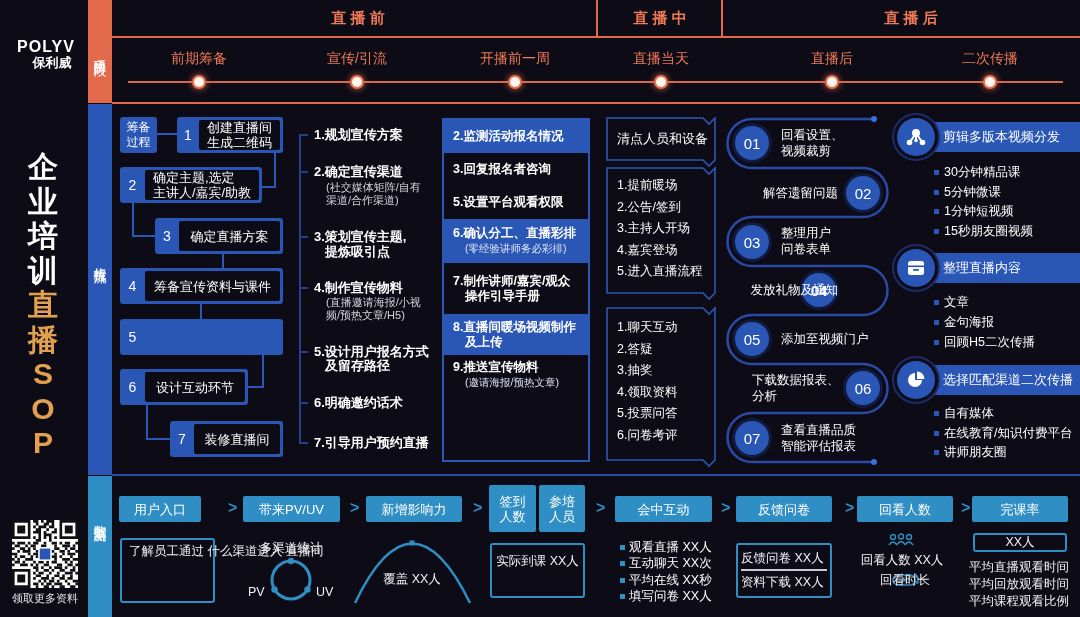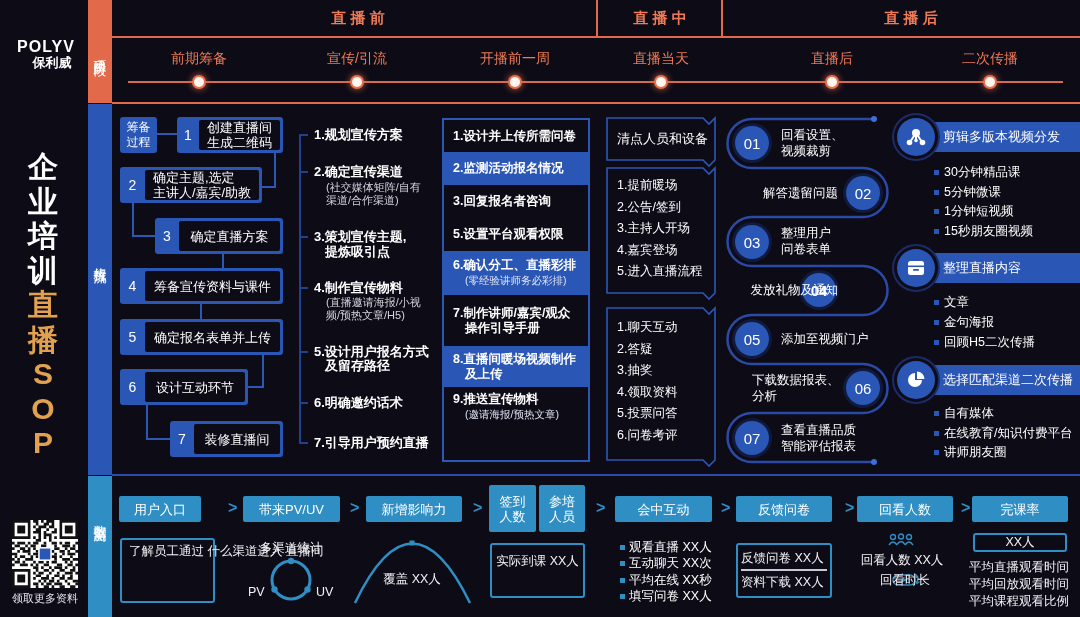--- a/index.html
+++ b/index.html
@@ -210,23 +210,20 @@
       </div>
   </div>
   <div class="step" style="left:120px;top:268px;width:163px;">
     <div class="num" style="width:25px">4</div>
     <div class="txt">
         <span>筹备宣传资料与课件</span>
       </div>
   </div>
   <div class="step" style="left:120px;top:319px;width:163px;">
     <div class="num" style="width:25px">5</div>
-    <div class="txt">
-        <span>确定报名表单并上传</span>
-      </div>
   </div>
   <div class="step" style="left:120px;top:369px;width:128px;">
     <div class="num" style="width:25px">6</div>
     <div class="txt">
         <span>设计互动环节</span>
       </div>
   </div>
   <div class="step" style="left:170px;top:421px;width:113px;">
     <div class="num">7</div>
     <div class="txt">
@@ -242,23 +239,20 @@
   <div class="promo-cont" style="top:244px;">提炼吸引点</div>
   <div class="promo-title" style="top:280px;">4.制作宣传物料</div>
   <div class="promo-sub" style="top:296px;">(直播邀请海报/小视
 频/预热文章/H5)</div>
   <div class="promo-title" style="top:344px;">5.设计用户报名方式</div>
   <div class="promo-cont" style="top:358px;">及留存路径</div>
   <div class="promo-title" style="top:395px;">6.明确邀约话术</div>
   <div class="promo-title" style="top:435px;">7.引导用户预约直播</div>
 
   <div class="wk-box">
-    <div class="wk-row dark" style="height:32px">
-        <span>1.设计并上传所需问卷</span>
-      </div>
     <div class="wk-row blue" style="height:33px">
         <span>2.监测活动报名情况</span>
       </div>
     <div class="wk-row dark" style="height:33px">
         <span>3.回复报名者咨询</span>
       </div>
     <div class="wk-row dark" style="height:33px">
         <span>5.设置平台观看权限</span>
       </div>
     <div class="wk-row blue" style="height:44px">

